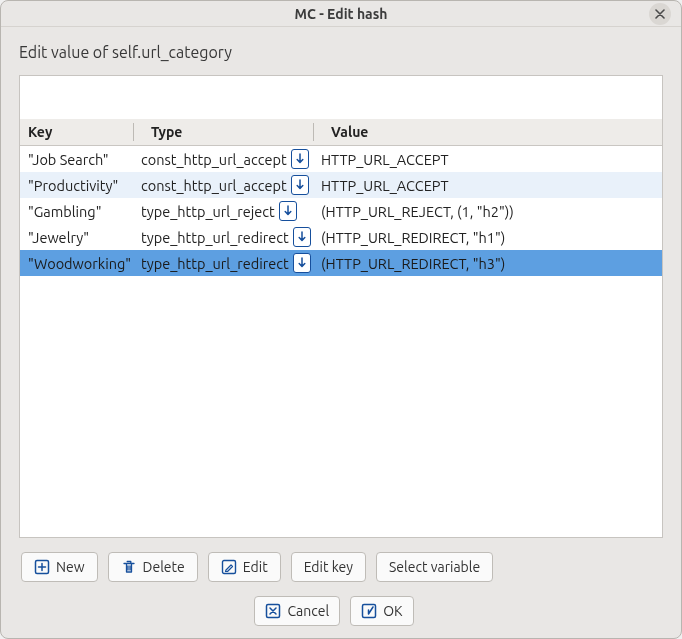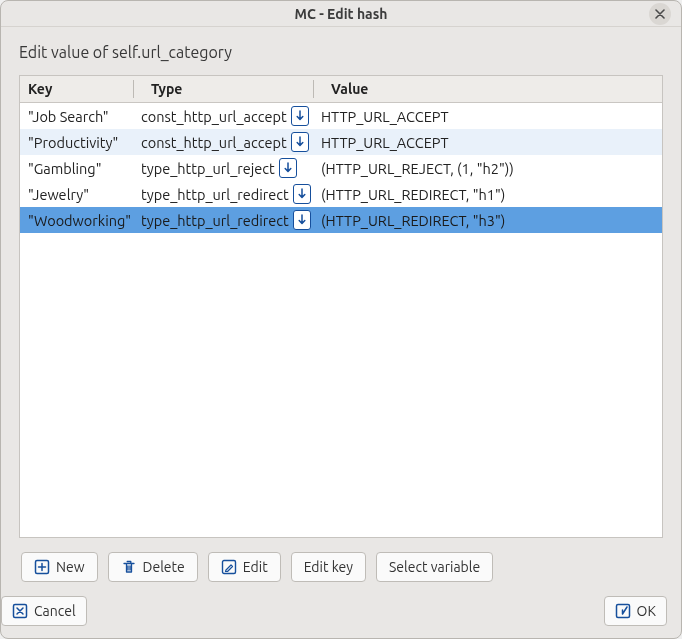--- a/index.html
+++ b/index.html
@@ -38,21 +38,21 @@
     gap: 14px;
   }
   .heading { font-size: 16px; color: #383838; }
 
   .table-wrap {
     flex: 1;
     border: 1px solid #c7c4c0;
     background: #fff;
   }
 
-  table { width: 100%; border-collapse: collapse; table-layout: fixed; }
+  table { width: 100%; border-collapse: collapse; table-layout: fixed; margin-top: 43px; }
   col.col-key { width: 113px; }
   col.col-type { width: 180px; }
   col.col-value { }
 
   thead th {
     background: #eeece9;
     text-align: left;
     font-weight: 600;
     font-size: 14px;
     padding: 5px 8px 5px 8px;
@@ -105,21 +105,21 @@
     border: 1px solid #bfbcb7;
     border-radius: 4px;
     background: #fafafa;
     font-size: 14px;
     color: #333;
   }
   .btn svg { width: 16px; height: 16px; }
 
   
   .footer {
-    display: flex; justify-content: space-between; gap: 10px;
+    display: flex; justify-content: center; gap: 10px;
     padding: 0 14px 12px 0;
   }
   .footer .btn { padding: 0 10px; }
   .footer .btn svg { stroke: #164f9c; }
 </style>
 </head>
 <body>
 
 <div class="window">
 

